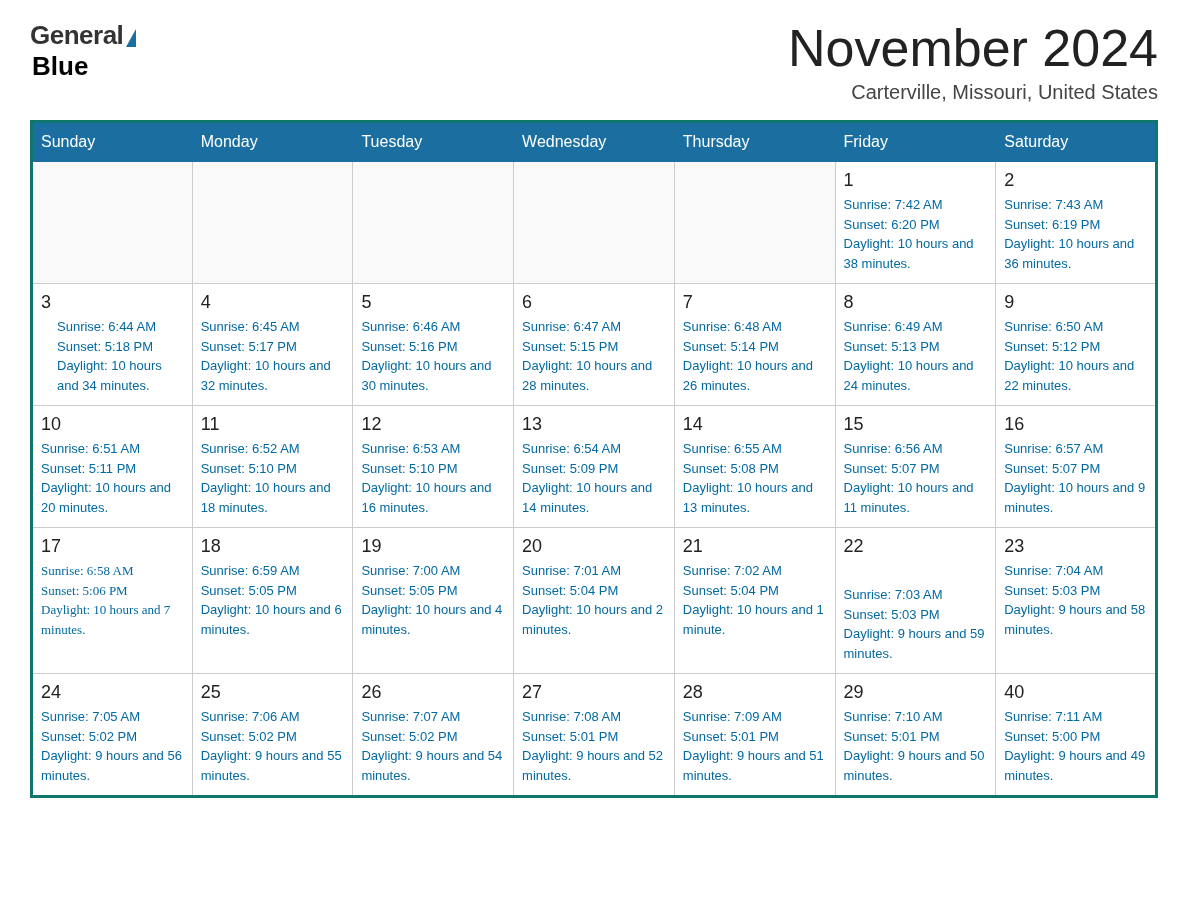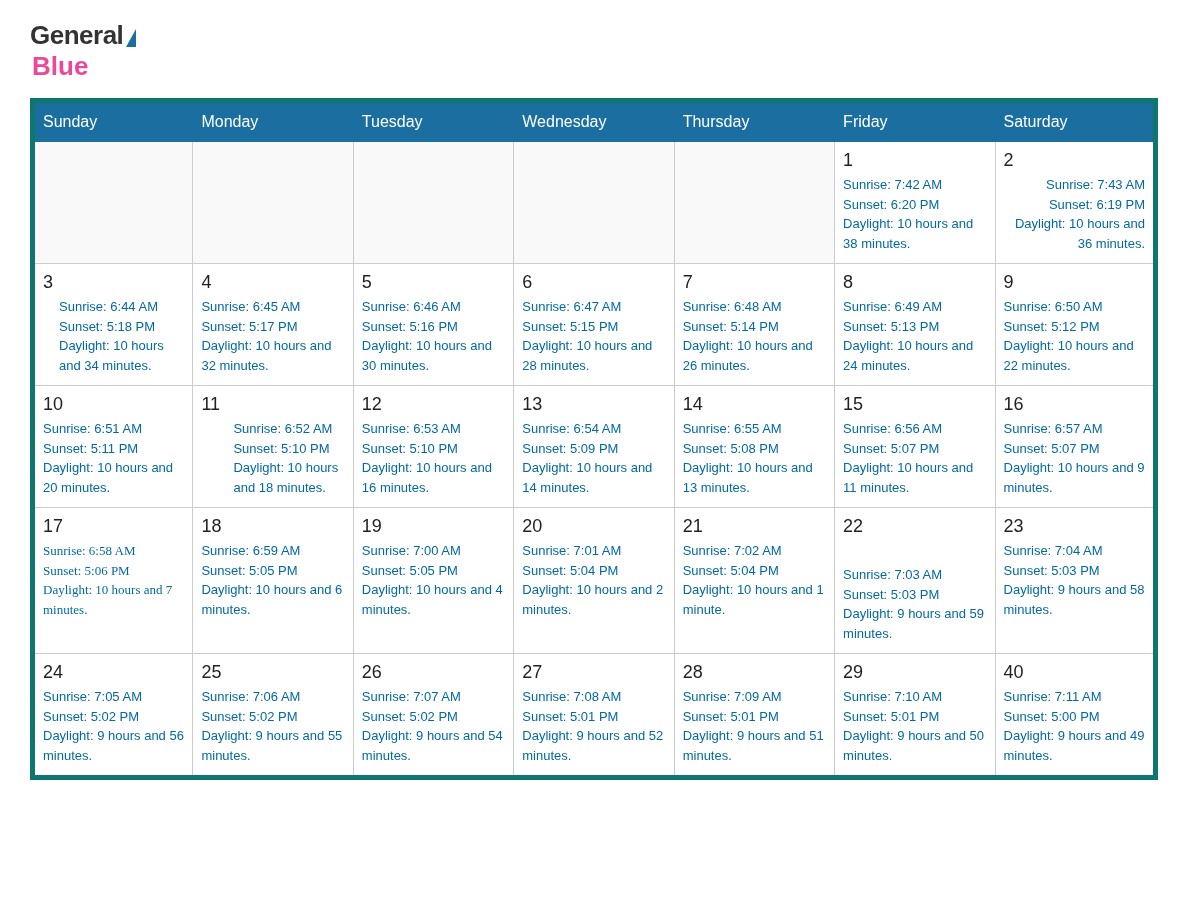--- a/index.html
+++ b/index.html
@@ -36,41 +36,41 @@
       width: 0;
       height: 0;
       border-left: 10px solid transparent;
       border-bottom: 18px solid #1a6fa0;
       margin-left: 3px;
       margin-top: 4px;
     }
     .logo-blue {
       font-size: 26px;
       font-weight: bold;
-      color: #ec4899;
+      color: #000000;
       margin-left: 2px;
     }
     .title-section {
       text-align: right;
     }
     .month-title {
       font-size: 52px;
       font-weight: normal;
       color: #222;
       line-height: 1.1;
     }
     .location {
       font-size: 20px;
       color: #444;
       margin-top: 4px;
     }
     .calendar {
       width: 100%;
       border-collapse: collapse;
-      border: 5px solid #0f766e;
+      border: 3px solid #0f766e;
     }
     .calendar th {
       background-color: #1a6fa0;
       color: #ffffff;
       padding: 10px 8px;
       font-size: 16px;
       font-weight: normal;
       text-align: left;
       border: 1px solid #1a6fa0;
     }
@@ -105,20 +105,24 @@
 </head>
 <body>
 
 <div class="header">
   <div class="logo">
     <div class="logo-top">
       <span class="logo-general">General</span>
       <div class="logo-triangle"></div>
     </div>
     <span class="logo-blue">Blue</span>
+  </div>
+  <div class="title-section">
+    <div class="month-title">November 2024</div>
+    <div class="location">Carterville, Missouri, United States</div>
   </div>
 </div>
 
 <table class="calendar">
   <thead>
     <tr>
     <th>Sunday</th>
         <th>Monday</th>
         <th>Tuesday</th>
         <th>Wednesday</th>
@@ -135,21 +139,21 @@
         <td class="empty-cell"></td>
         <td class="empty-cell"></td>
         <td>
           <span class="day-number">1</span>
           <div class="day-info" style="white-space: pre-line;">Sunrise: 7:42 AM
 Sunset: 6:20 PM
 Daylight: 10 hours and 38 minutes.</div>
         </td>
         <td>
           <span class="day-number">2</span>
-          <div class="day-info" style="white-space: pre-line; text-align: right;">Sunrise: 7:43 AM
+          <div class="day-info" style="white-space: pre-line;">Sunrise: 7:43 AM
 Sunset: 6:19 PM
 Daylight: 10 hours and 36 minutes.</div>
         </td>
       </tr>
       <tr>
         <td>
           <span class="day-number">3</span>
           <div class="day-info" style="white-space: pre-line; margin-left: 16px;">Sunrise: 6:44 AM
 Sunset: 5:18 PM
 Daylight: 10 hours and 34 minutes.</div>
@@ -193,21 +197,21 @@
       </tr>
       <tr>
         <td>
           <span class="day-number">10</span>
           <div class="day-info" style="white-space: pre-line;">Sunrise: 6:51 AM
 Sunset: 5:11 PM
 Daylight: 10 hours and 20 minutes.</div>
         </td>
         <td>
           <span class="day-number">11</span>
-          <div class="day-info" style="white-space: pre-line; margin-left: 32px;">Sunrise: 6:52 AM
+          <div class="day-info" style="white-space: pre-line;">Sunrise: 6:52 AM
 Sunset: 5:10 PM
 Daylight: 10 hours and 18 minutes.</div>
         </td>
         <td>
           <span class="day-number">12</span>
           <div class="day-info" style="white-space: pre-line;">Sunrise: 6:53 AM
 Sunset: 5:10 PM
 Daylight: 10 hours and 16 minutes.</div>
         </td>
         <td>

